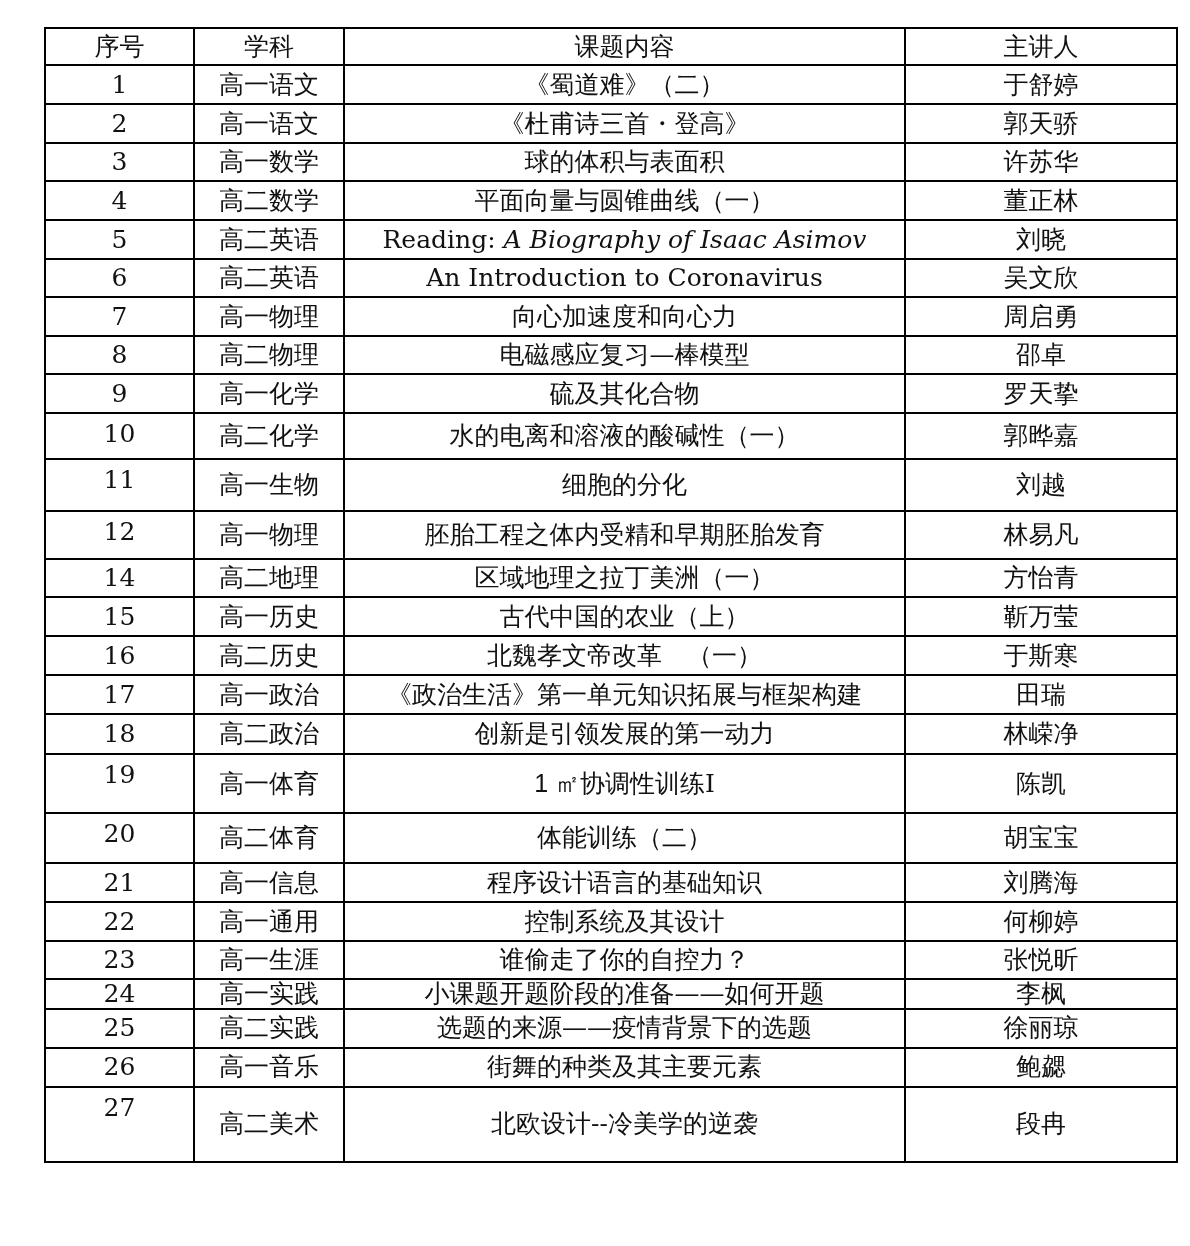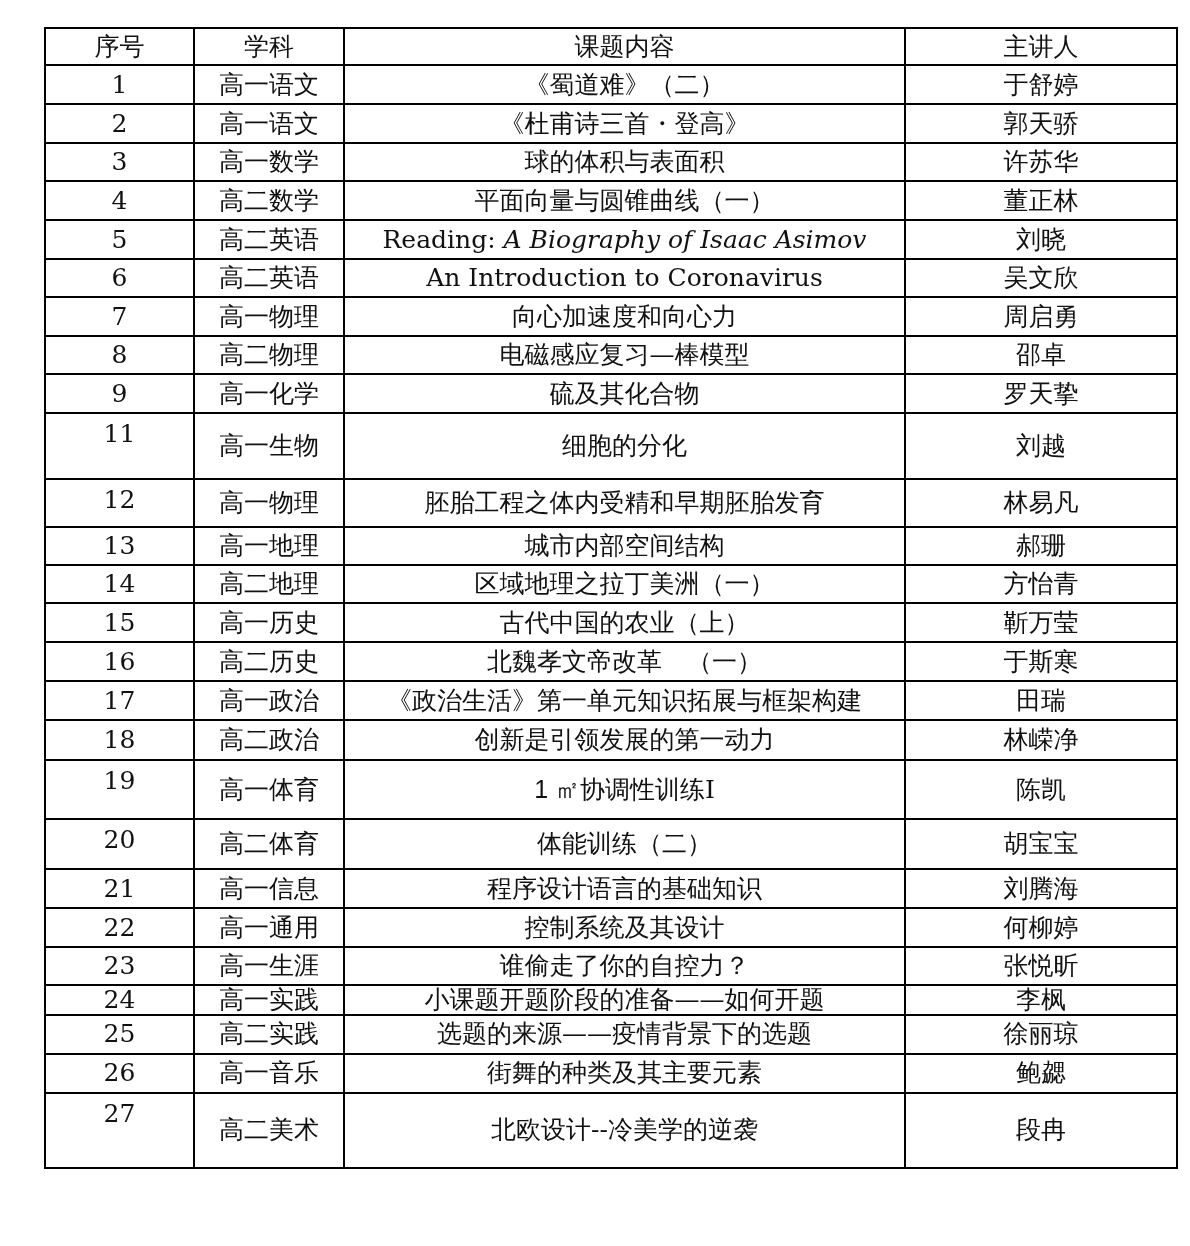--- a/index.html
+++ b/index.html
@@ -121,39 +121,39 @@
       <td>高二物理</td>
       <td>电磁感应复习—棒模型</td>
       <td>邵卓</td>
     </tr>
     <tr style="height:39px">
       <td class="num">9</td>
       <td>高一化学</td>
       <td>硫及其化合物</td>
       <td>罗天挚</td>
     </tr>
-    <tr style="height:66px">
+    <tr style="height:46px">
+      <td class="num top">10</td>
+      <td>高二化学</td>
+      <td>水的电离和溶液的酸碱性（一）</td>
+      <td>郭晔嘉</td>
+    </tr>
+    <tr style="height:52px">
       <td class="num top">11</td>
       <td>高一生物</td>
       <td>细胞的分化</td>
       <td>刘越</td>
     </tr>
     <tr style="height:48px">
       <td class="num top">12</td>
       <td>高一物理</td>
       <td>胚胎工程之体内受精和早期胚胎发育</td>
       <td>林易凡</td>
     </tr>
     <tr style="height:38px">
-      <td class="num">13</td>
-      <td>高一地理</td>
-      <td>城市内部空间结构</td>
-      <td>郝珊</td>
-    </tr>
-    <tr style="height:38px">
       <td class="num">14</td>
       <td>高二地理</td>
       <td>区域地理之拉丁美洲（一）</td>
       <td>方怡青</td>
     </tr>
     <tr style="height:39px">
       <td class="num">15</td>
       <td>高一历史</td>
       <td>古代中国的农业（上）</td>
       <td>靳万莹</td>

